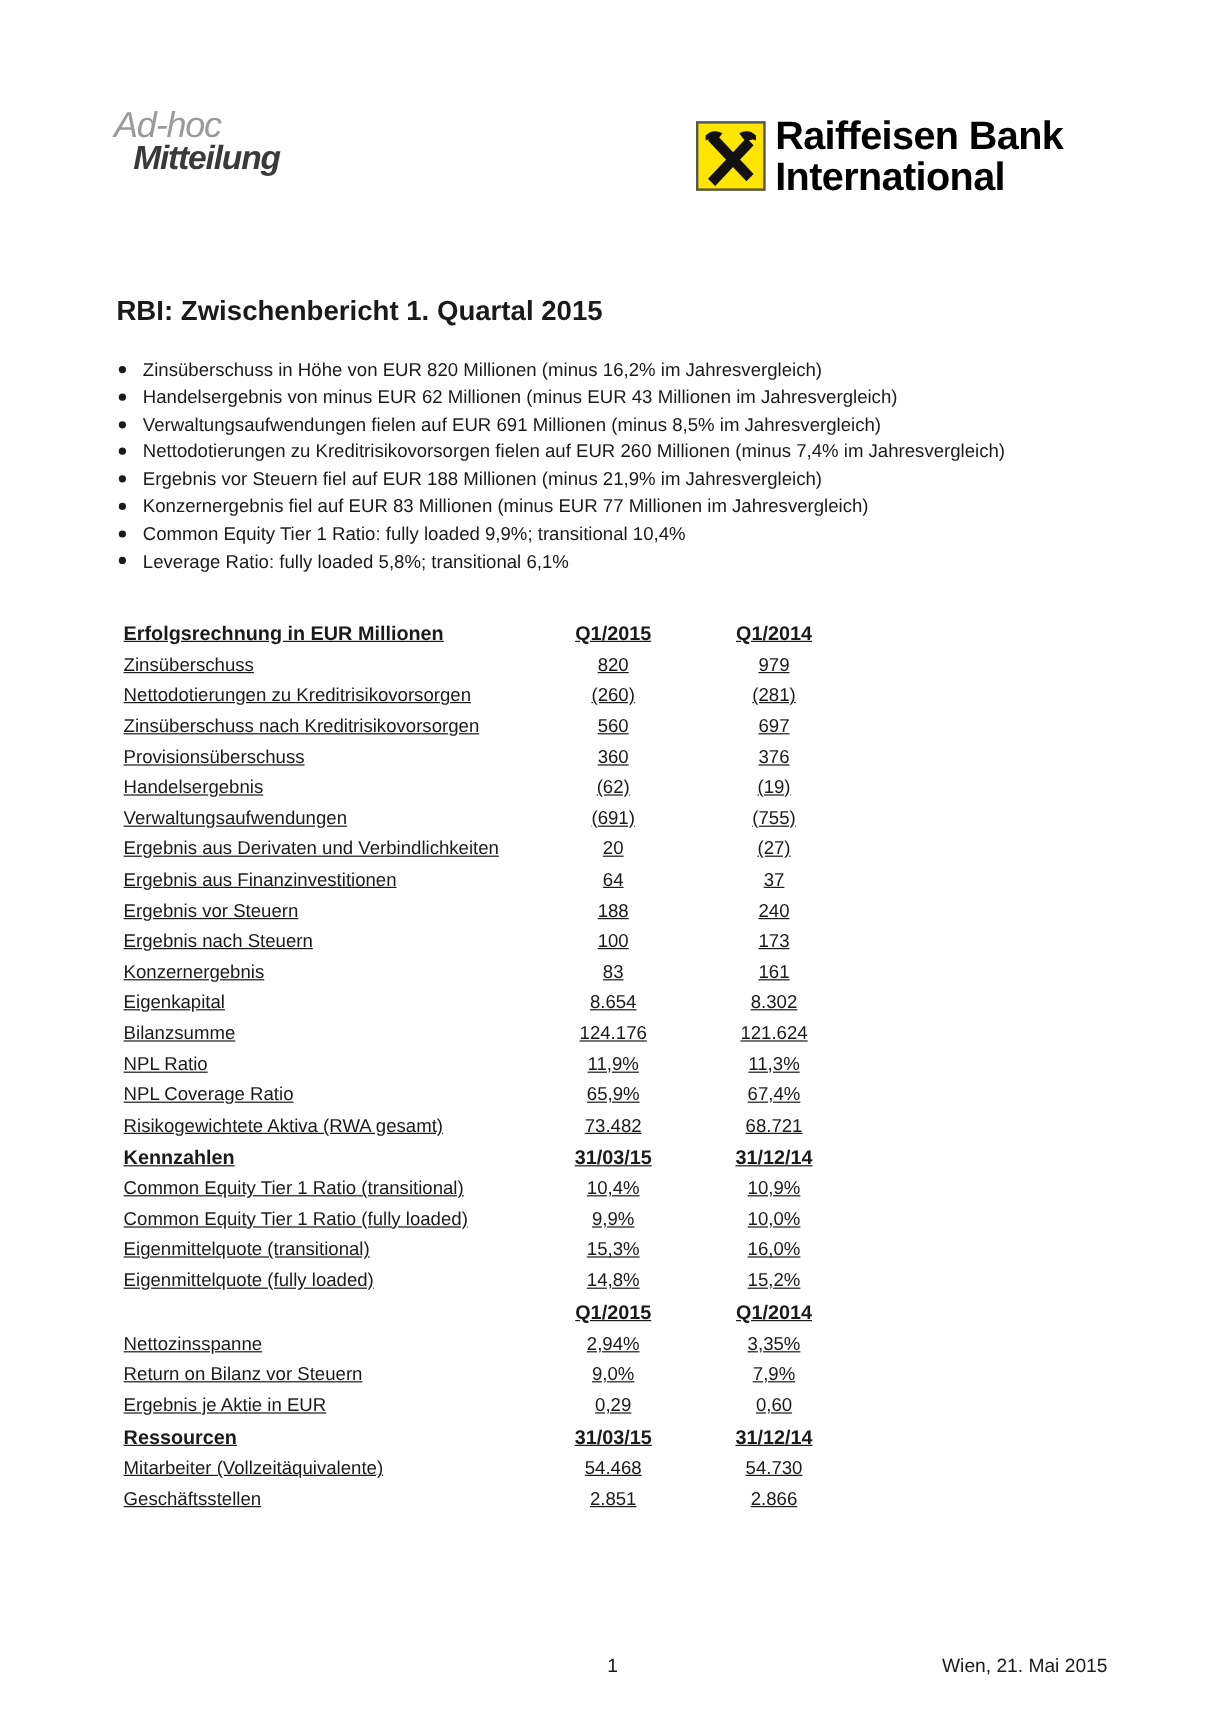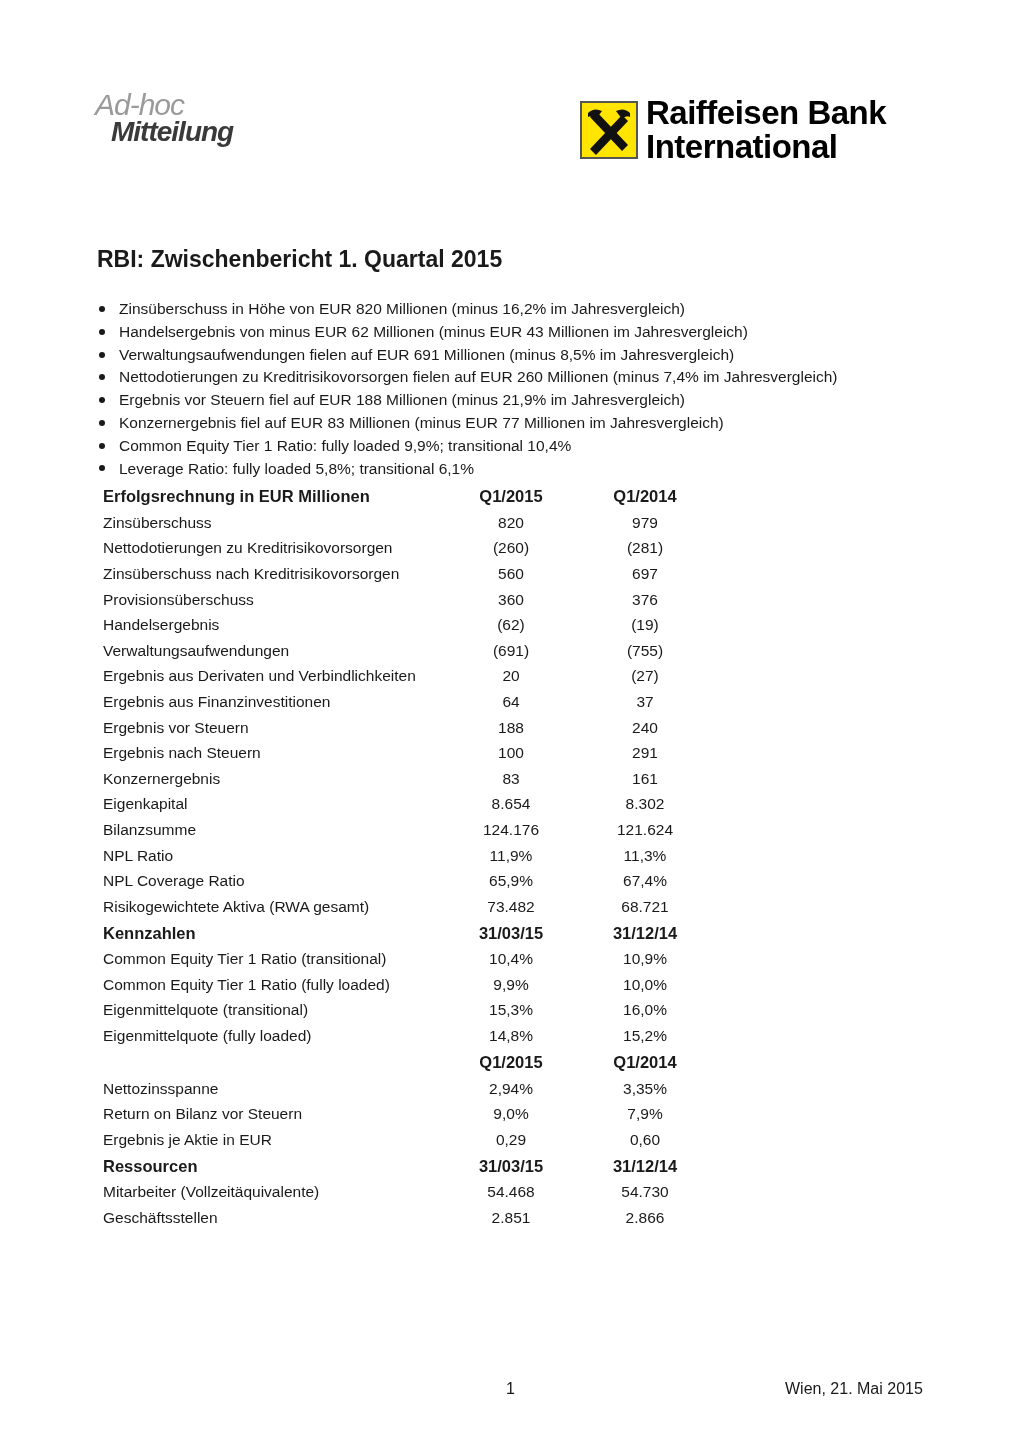--- a/index.html
+++ b/index.html
@@ -7,21 +7,21 @@
   .adhoc { position:absolute; left:95px; top:90px; font-style:italic; line-height:1; }
   .adhoc .l1 { font-size:30px; color:#9a9a9a; letter-spacing:-1px; }
   .adhoc .l2 { font-size:28px; color:#3a3a3a; margin-left:16px; letter-spacing:-1px; font-weight:bold; margin-top:-2px;text-align:center;}
   .brand { position:absolute; left:580px; top:96px; display:flex; align-items:center; }
   .brand .logo { width:58px; height:58px; border:2px solid #555; background:#ffe500; box-sizing:border-box; }
   .brand .name { margin-left:8px; font-weight:bold; font-size:33px; line-height:34px; color:#000000; letter-spacing:-0.5px; }
   .title { position:absolute; left:97px; top:246px; font-size:23px; font-weight:bold; }
   ul.bullets { position:absolute; left:97px; top:298px; margin:0; padding:0; list-style:none; font-size:15.5px; }
   ul.bullets li { height:22.8px; line-height:22.8px; white-space:nowrap; }
   ul.bullets li .dot { display:inline-block; width:6px; height:6px; background:#1a1a1a; border-radius:50%; margin:0 14px 2px 2px; vertical-align:middle; }
-  table.fin { position:absolute; left:97px; top:483px; border-collapse:collapse; font-size:15.5px; }
+  table.fin { position:absolute; left:97px; top:515px; border-collapse:collapse; font-size:15.5px;text-decoration:underline; }
   table.fin td { padding:0 6px; height:25.6px; white-space:nowrap; }
   table.fin td.lbl { width:335px; }
   table.fin td.v { width:122px; text-align:center; }
   table.fin tr.hdr td { font-weight:bold; font-size:16.5px; height:27px; }
   .pagenum { position:absolute; left:506px; top:1380px; font-size:16px; }
   .date { position:absolute; left:785px; top:1380px; font-size:16px; }
 </style>
 </head>
 <body>
 
@@ -106,21 +106,21 @@
         <td class="v">37</td>
       </tr>
       <tr class="">
         <td class="lbl">Ergebnis vor Steuern</td>
         <td class="v">188</td>
         <td class="v">240</td>
       </tr>
       <tr class="">
         <td class="lbl">Ergebnis nach Steuern</td>
         <td class="v">100</td>
-        <td class="v">291</td>
+        <td class="v">173</td>
       </tr>
       <tr class="">
         <td class="lbl">Konzernergebnis</td>
         <td class="v">83</td>
         <td class="v">161</td>
       </tr>
       <tr class="">
         <td class="lbl">Eigenkapital</td>
         <td class="v">8.654</td>
         <td class="v">8.302</td>

